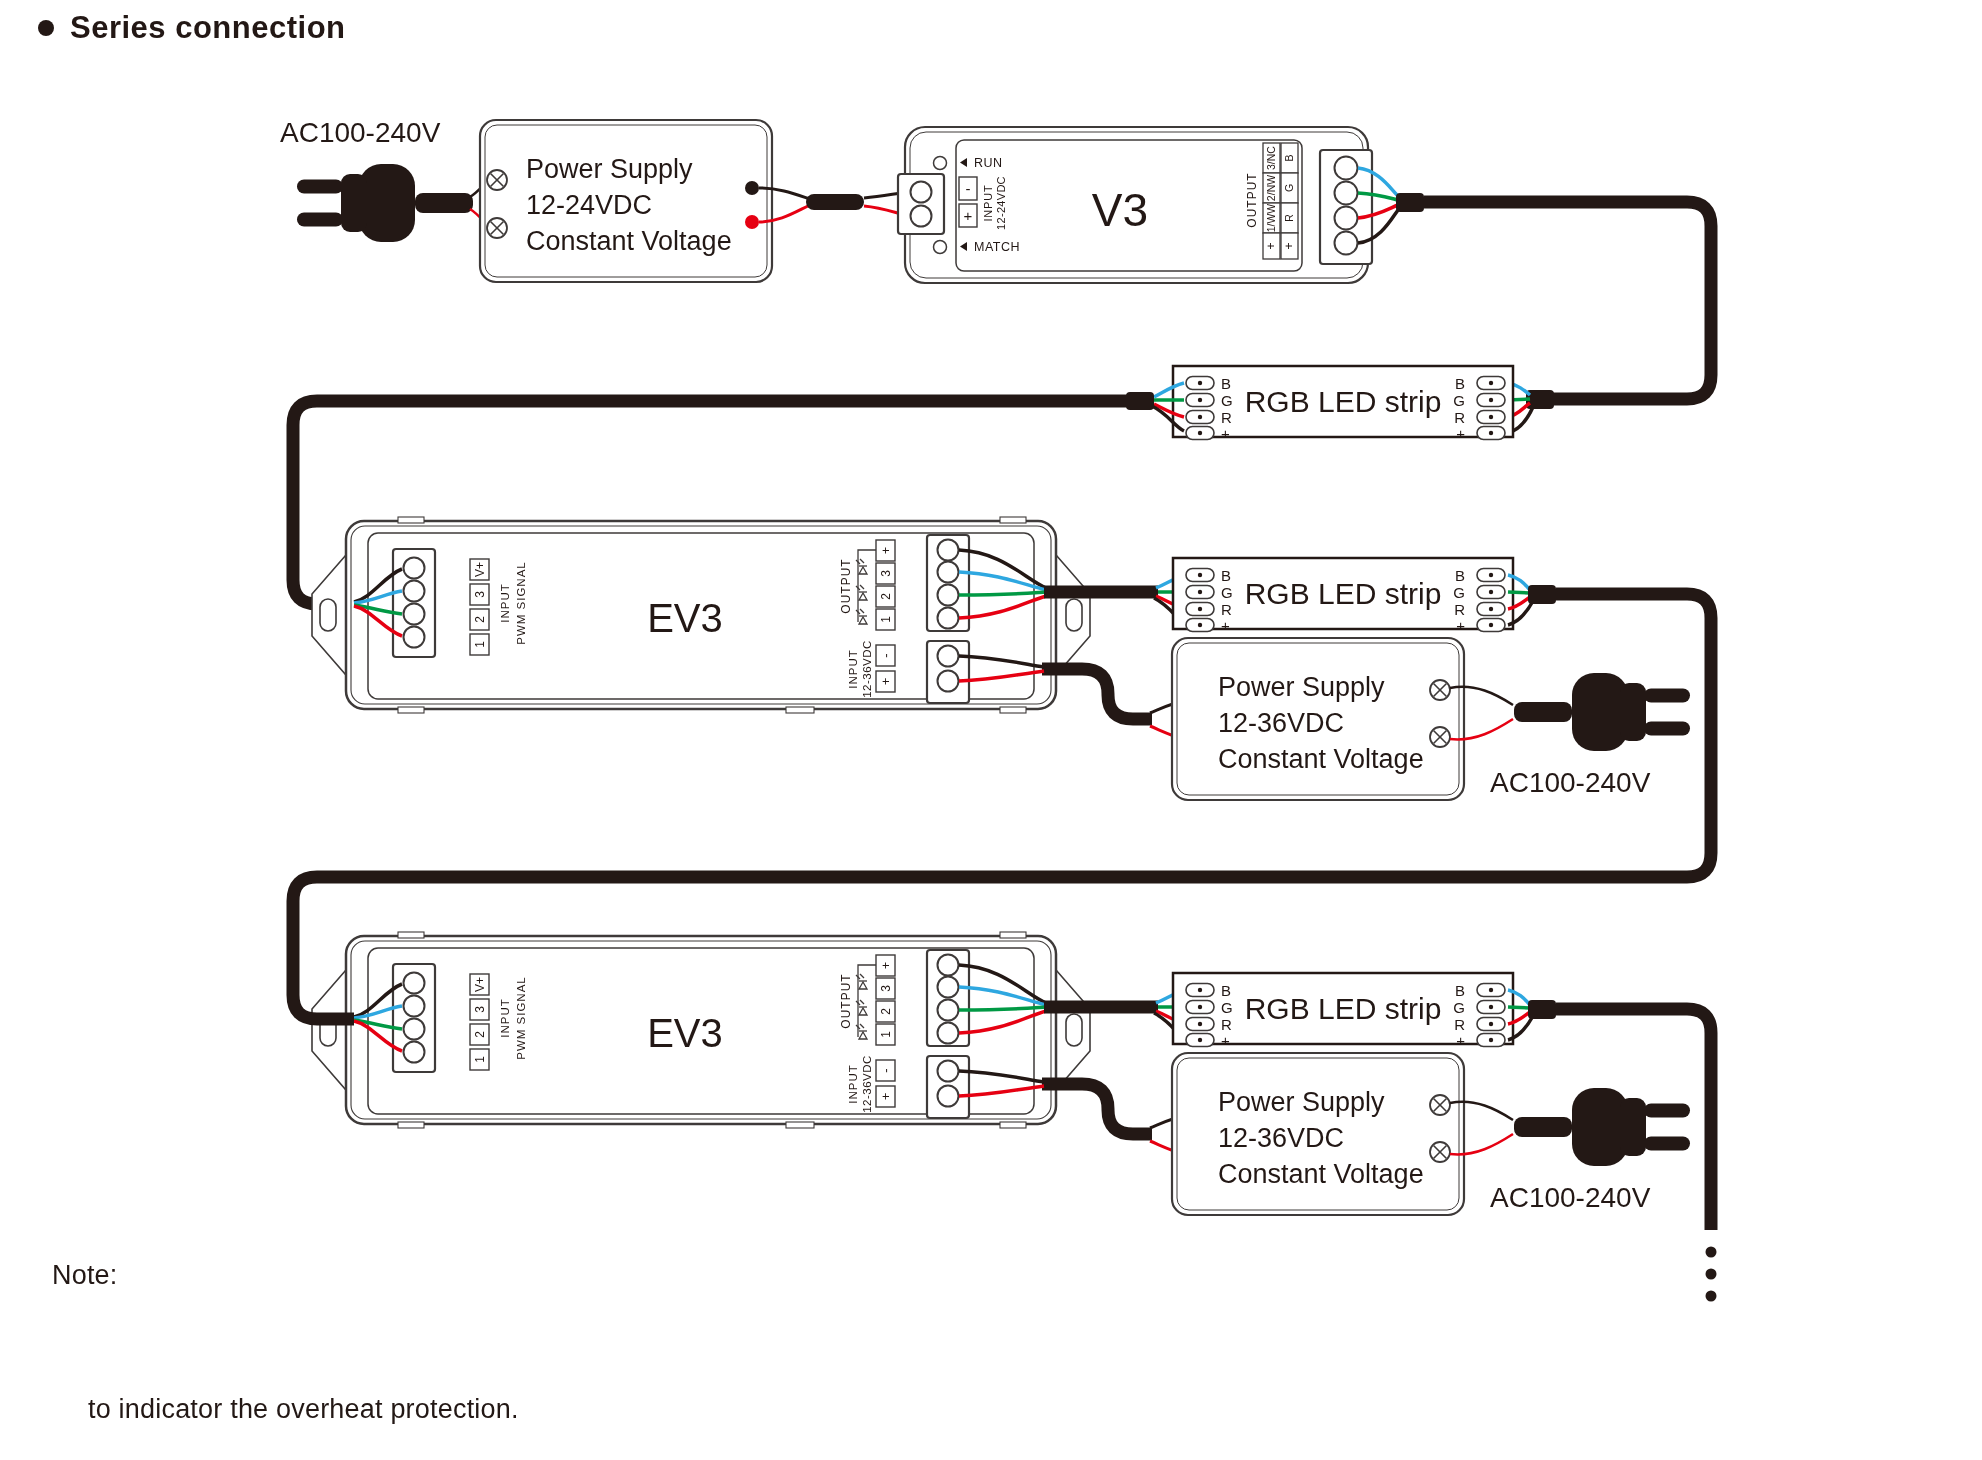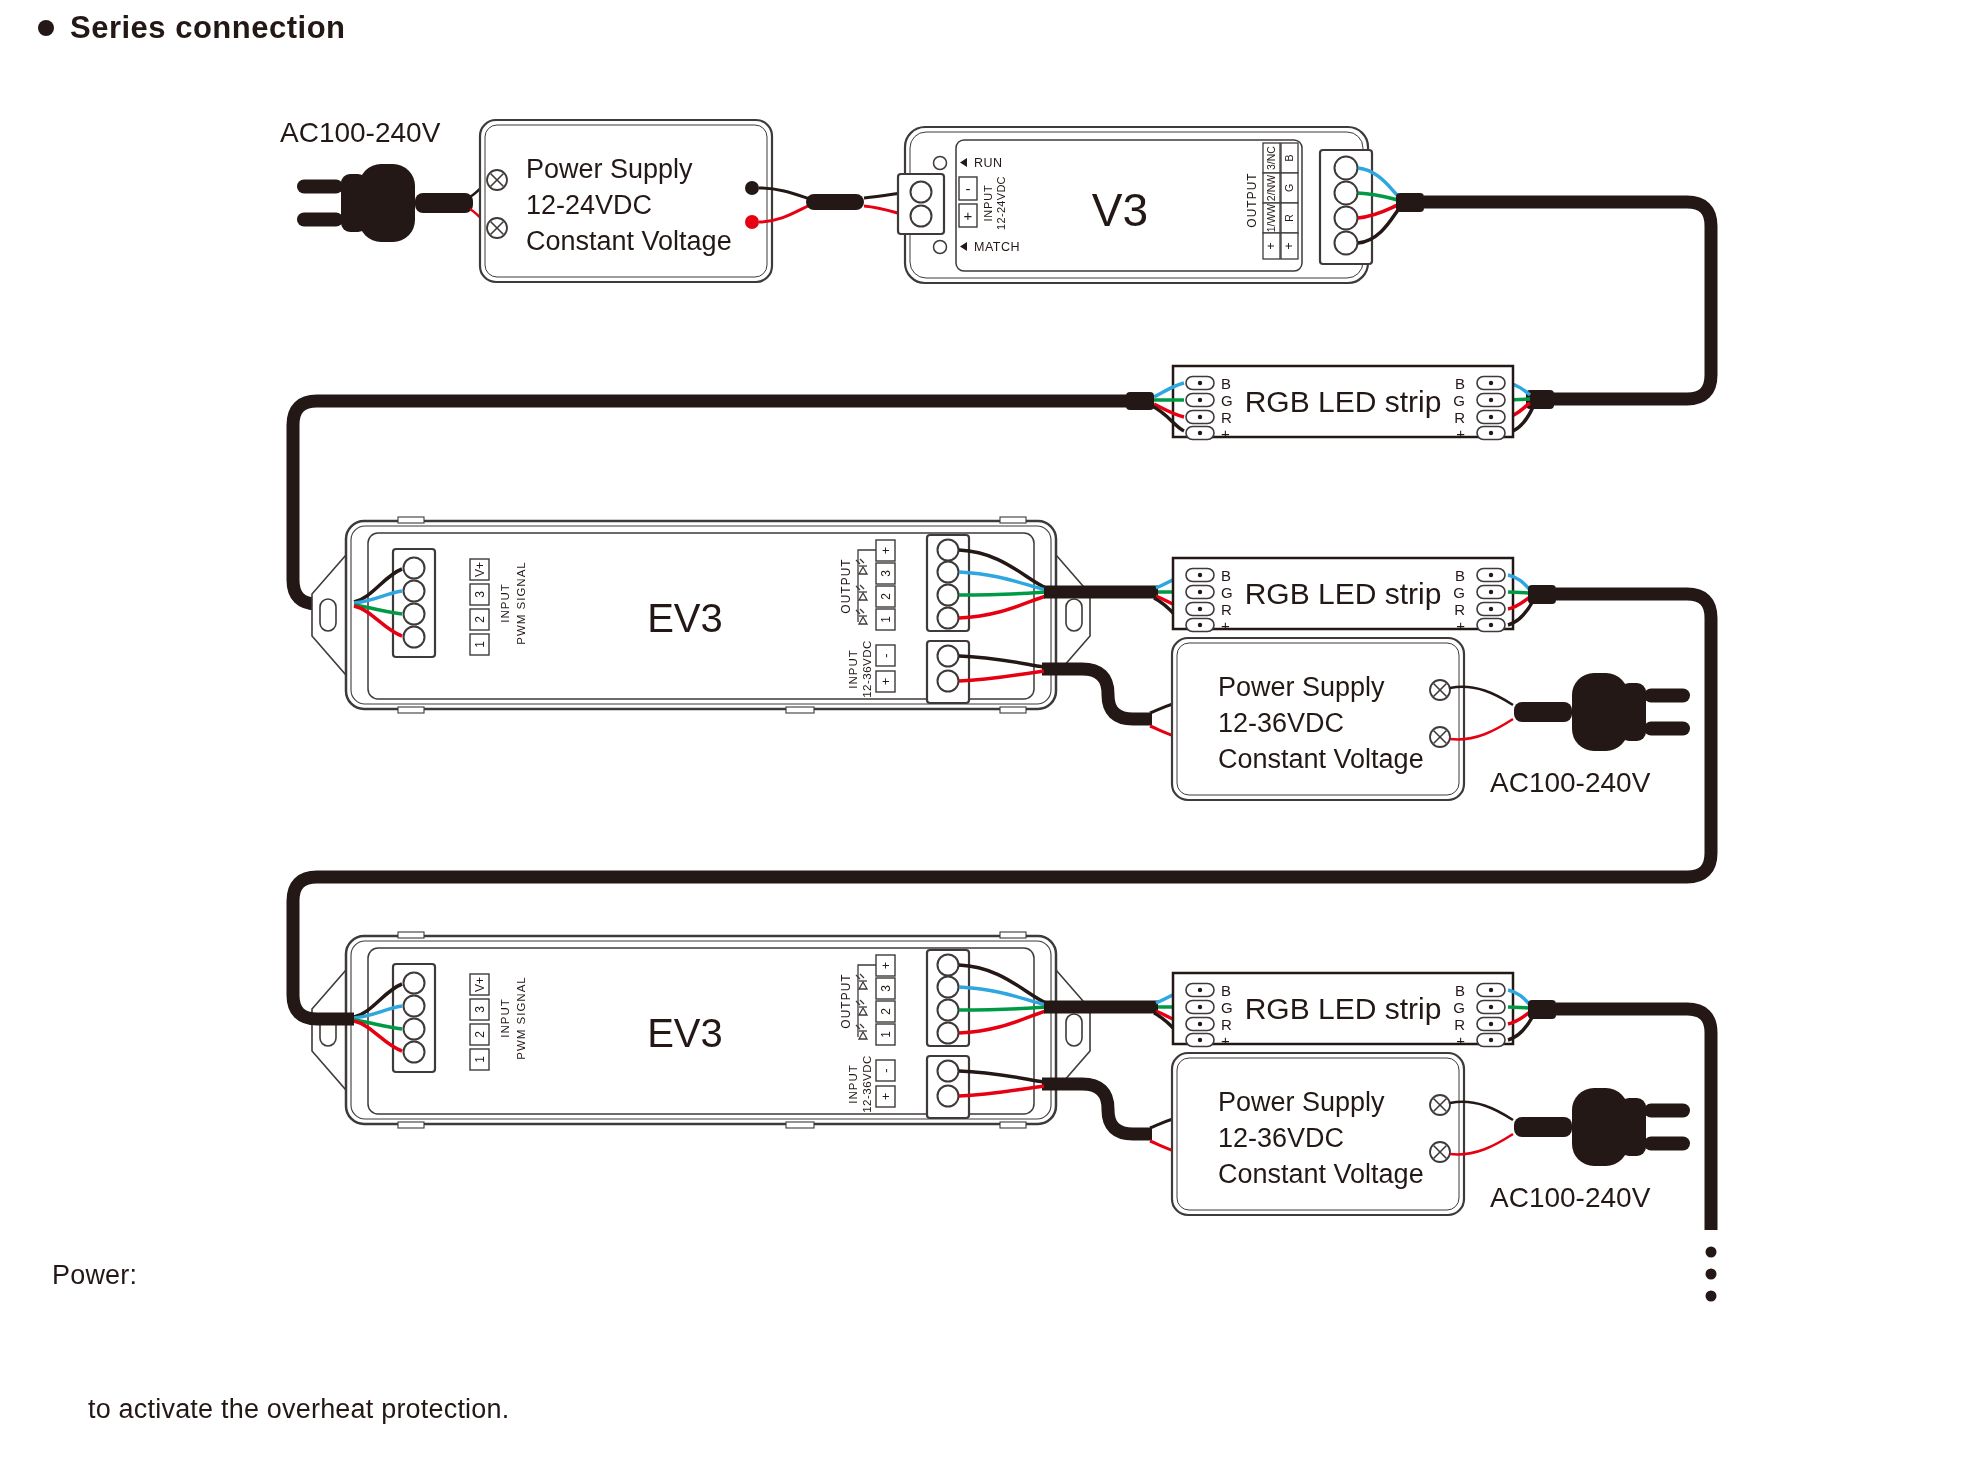--- a/index.html
+++ b/index.html
@@ -341,15 +341,15 @@
     <path d="M1556 594 L1687 594 Q1711 594 1711 618 L1711 853 Q1711 877 1687 877 L317 877 Q293 877 293 901 L293 995 Q293 1019 317 1019 L354 1019" fill="none" stroke="#231815" stroke-width="13"></path>
 
     <path d="M1556 1009 L1687 1009 Q1711 1009 1711 1033 L1711 1230" fill="none" stroke="#231815" stroke-width="13"></path>
     <g fill="#231815">
       <circle cx="1711" cy="1252" r="5.5"></circle>
         <circle cx="1711" cy="1274" r="5.5"></circle>
         <circle cx="1711" cy="1296" r="5.5"></circle>
     </g>
   </svg>
 
-  <div class="note note-heading">Power:</div>
-  <div class="note note-3">to activate the overheat protection.</div>
+  <div class="note note-heading">Note:</div>
+  <div class="note note-3">to indicator the overheat protection.</div>
 </div>
 
 </body></html>

